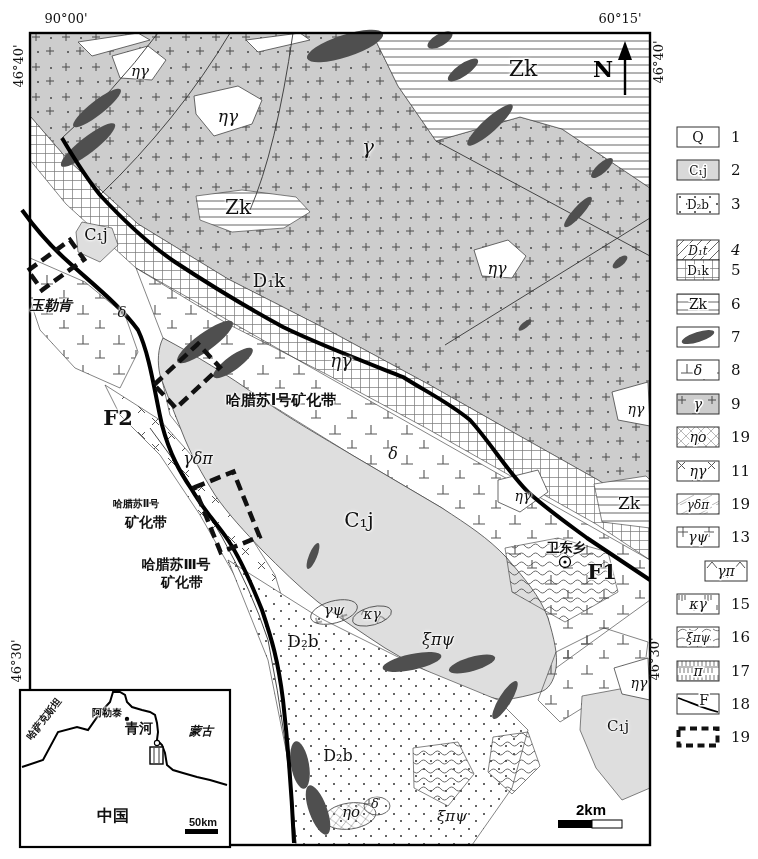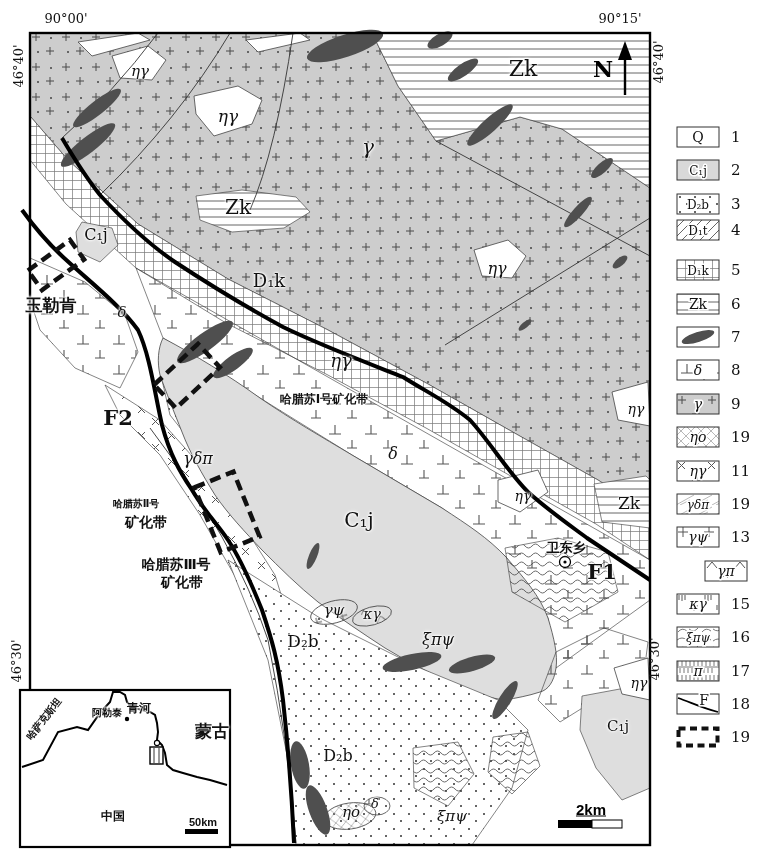--- a/index.html
+++ b/index.html
@@ -191,41 +191,41 @@
     <circle cx="157" cy="743" r="2.6" fill="#fff" stroke="#000" stroke-width="1.1"></circle>
     <g>
       <rect x="150" y="747" width="13" height="17" fill="#fff" stroke="#000" stroke-width="1.4"></rect>
       <path d="M154,748 V763 M159,748 V763" stroke="#000" stroke-width="0.8"></path>
     </g>
     <rect x="185" y="829" width="33" height="5" fill="#000"></rect>
   </g>
 </svg>
 
 <div class="coord" style="left:66px;top:18px;">90°00'</div>
-<div class="coord" style="left:620px;top:18px;">90°15'</div>
+<div class="coord" style="left:620px;top:18px;">60°15'</div>
 <div class="coord rot" style="left:18px;top:66px;">46°40'</div>
 <div class="coord rot" style="left:658px;top:62px;">46°40'</div>
 <div class="coord rot" style="left:16px;top:661px;">46°30'</div>
 <div class="coord rot" style="left:654px;top:659px;">46°30'</div>
 <div class="north" style="left:603px;top:69px;">N</div>
-<div class="scalelbl" style="left:591px;top:809px;text-decoration:underline;">2km</div>
+<div class="scalelbl" style="left:591px;top:809px;">2km</div>
 
 <div id="labels-host">
       <div class="map-label k-g" style="left: 140px; top: 71px; font-size: 15px;">ηγ</div>
       <div class="map-label k-g" style="left: 228px; top: 116px; font-size: 17px;">ηγ</div>
       <div class="map-label k-g" style="left: 368px; top: 147px; font-size: 20px;">γ</div>
       <div class="map-label k-u" style="left: 523px; top: 69px; font-size: 22px;">Zk</div>
       <div class="map-label k-u" style="left: 238px; top: 207px; font-size: 20px;">Zk</div>
       <div class="map-label k-u" style="left: 96px; top: 235px; font-size: 16px;">C₁j</div>
       <div class="map-label k-u" style="left: 269px; top: 281px; font-size: 18px;">D₁k</div>
-      <div class="map-label k-c" style="left: 51px; top: 305px; font-size: 17px;">玉勒肯</div>
+      <div class="map-label k-c" style="left: 51px; top: 305px; font-size: 14px; font-style: italic;">玉勒肯</div>
       <div class="map-label k-g" style="left: 122px; top: 312px; font-size: 15px;">δ</div>
       <div class="map-label k-g" style="left: 341px; top: 361px; font-size: 18px;">ηγ</div>
       <div class="map-label k-f" style="left: 118px; top: 417px; font-size: 21px;">F2</div>
-      <div class="map-label k-c" style="left: 281px; top: 399px; font-size: 12px; margin-left: 43px;">哈腊苏Ⅰ号矿化带</div>
+      <div class="map-label k-c" style="left: 281px; top: 399px; font-size: 15px;">哈腊苏Ⅰ号矿化带</div>
       <div class="map-label k-g" style="left: 198px; top: 459px; font-size: 16px;">γδπ</div>
       <div class="map-label k-g" style="left: 393px; top: 454px; font-size: 16px;">δ</div>
       <div class="map-label k-g" style="left: 497px; top: 269px; font-size: 16px;">ηγ</div>
       <div class="map-label k-g" style="left: 636px; top: 409px; font-size: 14px;">ηγ</div>
       <div class="map-label k-u" style="left: 359px; top: 520px; font-size: 20px;">C₁j</div>
       <div class="map-label k-c" style="left: 136px; top: 504px; font-size: 10px;">哈腊苏Ⅱ号</div>
       <div class="map-label k-c" style="left: 146px; top: 522px; font-size: 14px;">矿化带</div>
       <div class="map-label k-c" style="left: 176px; top: 564px; font-size: 14px;">哈腊苏Ⅲ号</div>
       <div class="map-label k-c" style="left: 182px; top: 582px; font-size: 14px;">矿化带</div>
       <div class="map-label k-g" style="left: 523px; top: 496px; font-size: 14px;">ηγ</div>
@@ -237,23 +237,23 @@
       <div class="map-label k-g" style="left: 438px; top: 640px; font-size: 16px;">ξπψ</div>
       <div class="map-label k-u" style="left: 303px; top: 641px; font-size: 17px;">D₂b</div>
       <div class="map-label k-g" style="left: 639px; top: 683px; font-size: 14px;">ηγ</div>
       <div class="map-label k-u" style="left: 618px; top: 726px; font-size: 15px;">C₁j</div>
       <div class="map-label k-u" style="left: 338px; top: 756px; font-size: 16px;">D₂b</div>
       <div class="map-label k-g" style="left: 351px; top: 812px; font-size: 15px;">ηo</div>
       <div class="map-label k-g" style="left: 375px; top: 803px; font-size: 13px;">δ</div>
       <div class="map-label k-g" style="left: 452px; top: 816px; font-size: 15px;">ξπψ</div>
       <div class="map-label k-c" style="left: 44px; top: 719px; font-size: 10px; transform: translate(-50%, -50%) rotate(-52deg);">哈萨克斯坦</div>
       <div class="map-label k-c" style="left: 107px; top: 713px; font-size: 10px;">阿勒泰</div>
-      <div class="map-label k-c" style="left: 139px; top: 708px; font-size: 12px;">青河</div>
-      <div class="map-label k-c" style="left: 212px; top: 731px; font-size: 17px;">蒙古</div>
-      <div class="map-label k-c" style="left: 113px; top: 816px; font-size: 12px;">中国</div>
+      <div class="map-label k-c" style="left: 139px; top: 728px; font-size: 14px;">青河</div>
+      <div class="map-label k-c" style="left: 201px; top: 731px; font-size: 12px; font-style: italic;">蒙古</div>
+      <div class="map-label k-c" style="left: 113px; top: 816px; font-size: 16px;">中国</div>
       <div class="map-label k-c" style="left: 203px; top: 822px; font-size: 11px;">50km</div>
     </div>
 <div id="legend">
       <div class="leg-row" style="top: 125px;">
         <svg width="44" height="22">
           <rect x="1" y="1" width="42" height="20" fill="#ffffff" stroke="#333" stroke-width="1"></rect>
           <text x="22" y="16" text-anchor="middle" font-size="14" font-family="&quot;DejaVu Serif&quot;,serif" fill="#111" stroke="#fff" stroke-width="3" paint-order="stroke">Q</text>
         </svg>
         <span class="leg-num">1</span>
       </div>
@@ -264,21 +264,21 @@
         </svg>
         <span class="leg-num">2</span>
       </div>
       <div class="leg-row" style="top: 191.7px;">
         <svg width="44" height="22">
           <rect x="1" y="1" width="42" height="20" fill="url(#p-dots)" stroke="#333" stroke-width="1"></rect>
           <text x="22" y="16" text-anchor="middle" font-size="12" font-family="&quot;DejaVu Serif&quot;,serif" fill="#111" stroke="#fff" stroke-width="3" paint-order="stroke">D₂b</text>
         </svg>
         <span class="leg-num">3</span>
       </div>
-      <div class="leg-row" style="top: 218px;">
+      <div class="leg-row" style="top: 238px; font-style: italic;">
         <svg width="44" height="22">
           <rect x="1" y="1" width="42" height="20" fill="url(#p-diag)" stroke="#333" stroke-width="1"></rect>
           <text x="22" y="16" text-anchor="middle" font-size="12" font-family="&quot;DejaVu Serif&quot;,serif" fill="#111" stroke="#fff" stroke-width="3" paint-order="stroke">D₁t</text>
         </svg>
         <span class="leg-num">4</span>
       </div>
       <div class="leg-row" style="top: 258.4px;">
         <svg width="44" height="22">
           <rect x="1" y="1" width="42" height="20" fill="url(#p-grid)" stroke="#333" stroke-width="1"></rect>
           <text x="22" y="16" text-anchor="middle" font-size="12" font-family="&quot;DejaVu Serif&quot;,serif" fill="#111" stroke="#fff" stroke-width="3" paint-order="stroke">D₁k</text>

